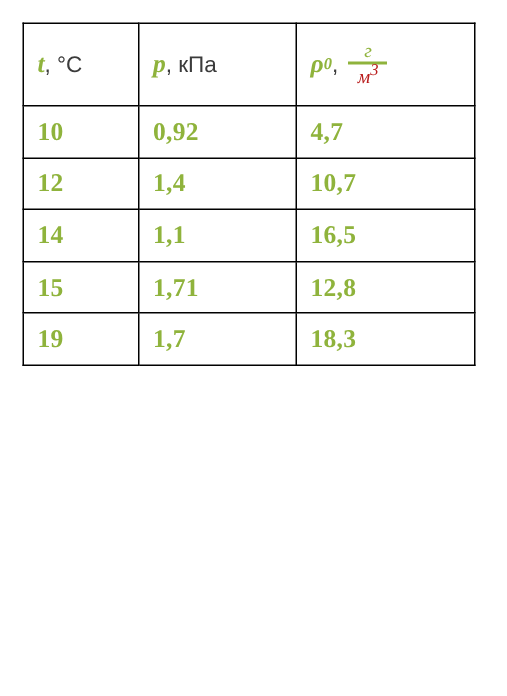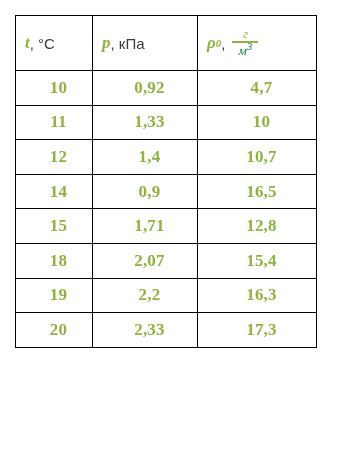--- a/index.html
+++ b/index.html
@@ -44,21 +44,20 @@
     height: 54px;
     font-weight: normal;
   }
 
   tr.data-row td {
     height: 33.6px;
     font-size: 17px;
     font-weight: bold;
     color: #8fb33c;
     letter-spacing: 0.2px;
-    text-align: center;
   }
 
   
   .sym {
     font-family: "Liberation Serif", serif;
     font-style: italic;
     font-weight: bold;
     color: #8fb33c;
     font-size: 17px;
   }
@@ -101,21 +100,21 @@
     padding: 0 5px 1px 5px;
   }
   .frac .bar {
     width: 26px;
     height: 1.5px;
     background: #8fb33c;
   }
   .frac .den {
     font-family: "Liberation Serif", serif;
     font-style: italic;
-    color: #15803d;
+    color: #b91c1c;
     font-size: 13px;
     padding: 1px 5px 0 5px;
   }
   .frac .den sup {
     font-size: 11px;
     vertical-align: super;
     line-height: 0;
   }
 </style>
 </head>
@@ -156,49 +155,34 @@
         </th>
       </tr>
     </thead>
     <tbody id="table-body">
         <tr class="data-row">
           <td>10</td>
           <td>0,92</td>
           <td>4,7</td>
         </tr>
         <tr class="data-row">
-          <td>11</td>
-          <td>1,33</td>
-          <td>10</td>
-        </tr>
-        <tr class="data-row">
           <td>12</td>
           <td>1,4</td>
           <td>10,7</td>
         </tr>
         <tr class="data-row">
           <td>14</td>
-          <td>0,9</td>
+          <td>1,1</td>
           <td>16,5</td>
         </tr>
         <tr class="data-row">
           <td>15</td>
           <td>1,71</td>
           <td>12,8</td>
         </tr>
         <tr class="data-row">
-          <td>18</td>
-          <td>2,07</td>
-          <td>15,4</td>
-        </tr>
-        <tr class="data-row">
           <td>19</td>
-          <td>2,2</td>
-          <td>16,3</td>
-        </tr>
-        <tr class="data-row">
-          <td>20</td>
-          <td>2,33</td>
-          <td>17,3</td>
+          <td>1,7</td>
+          <td>18,3</td>
         </tr>
       </tbody>
   </table>
 </div>
 
 </body></html>

